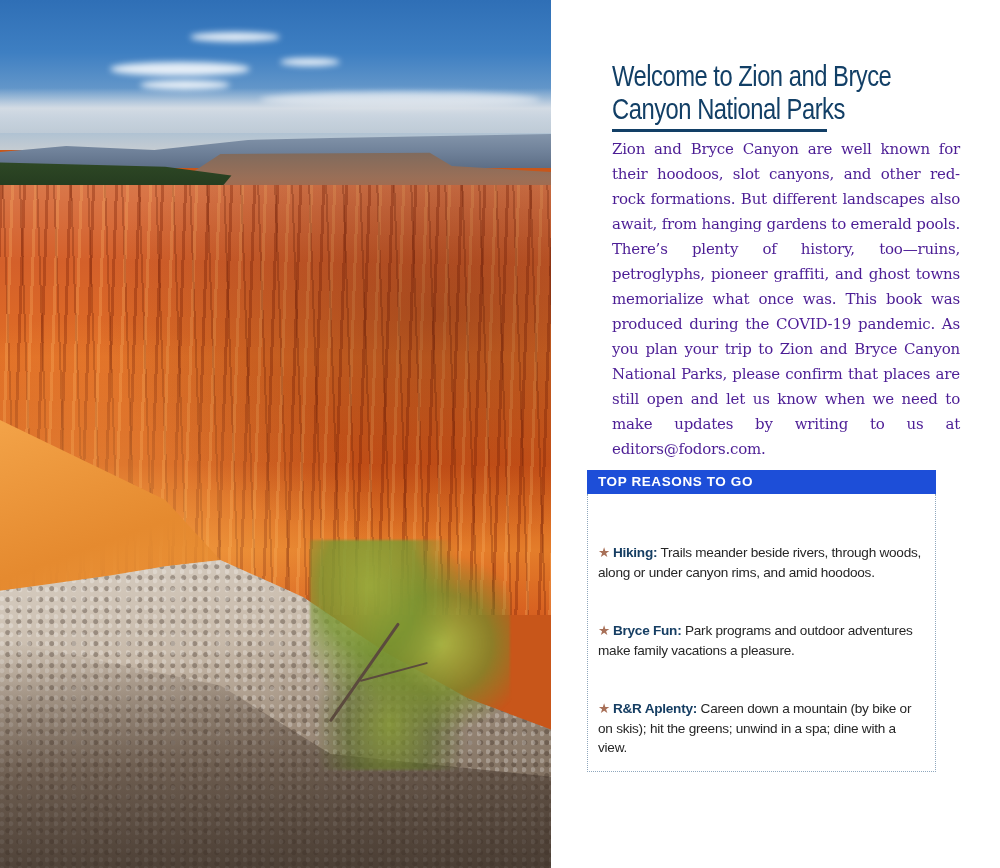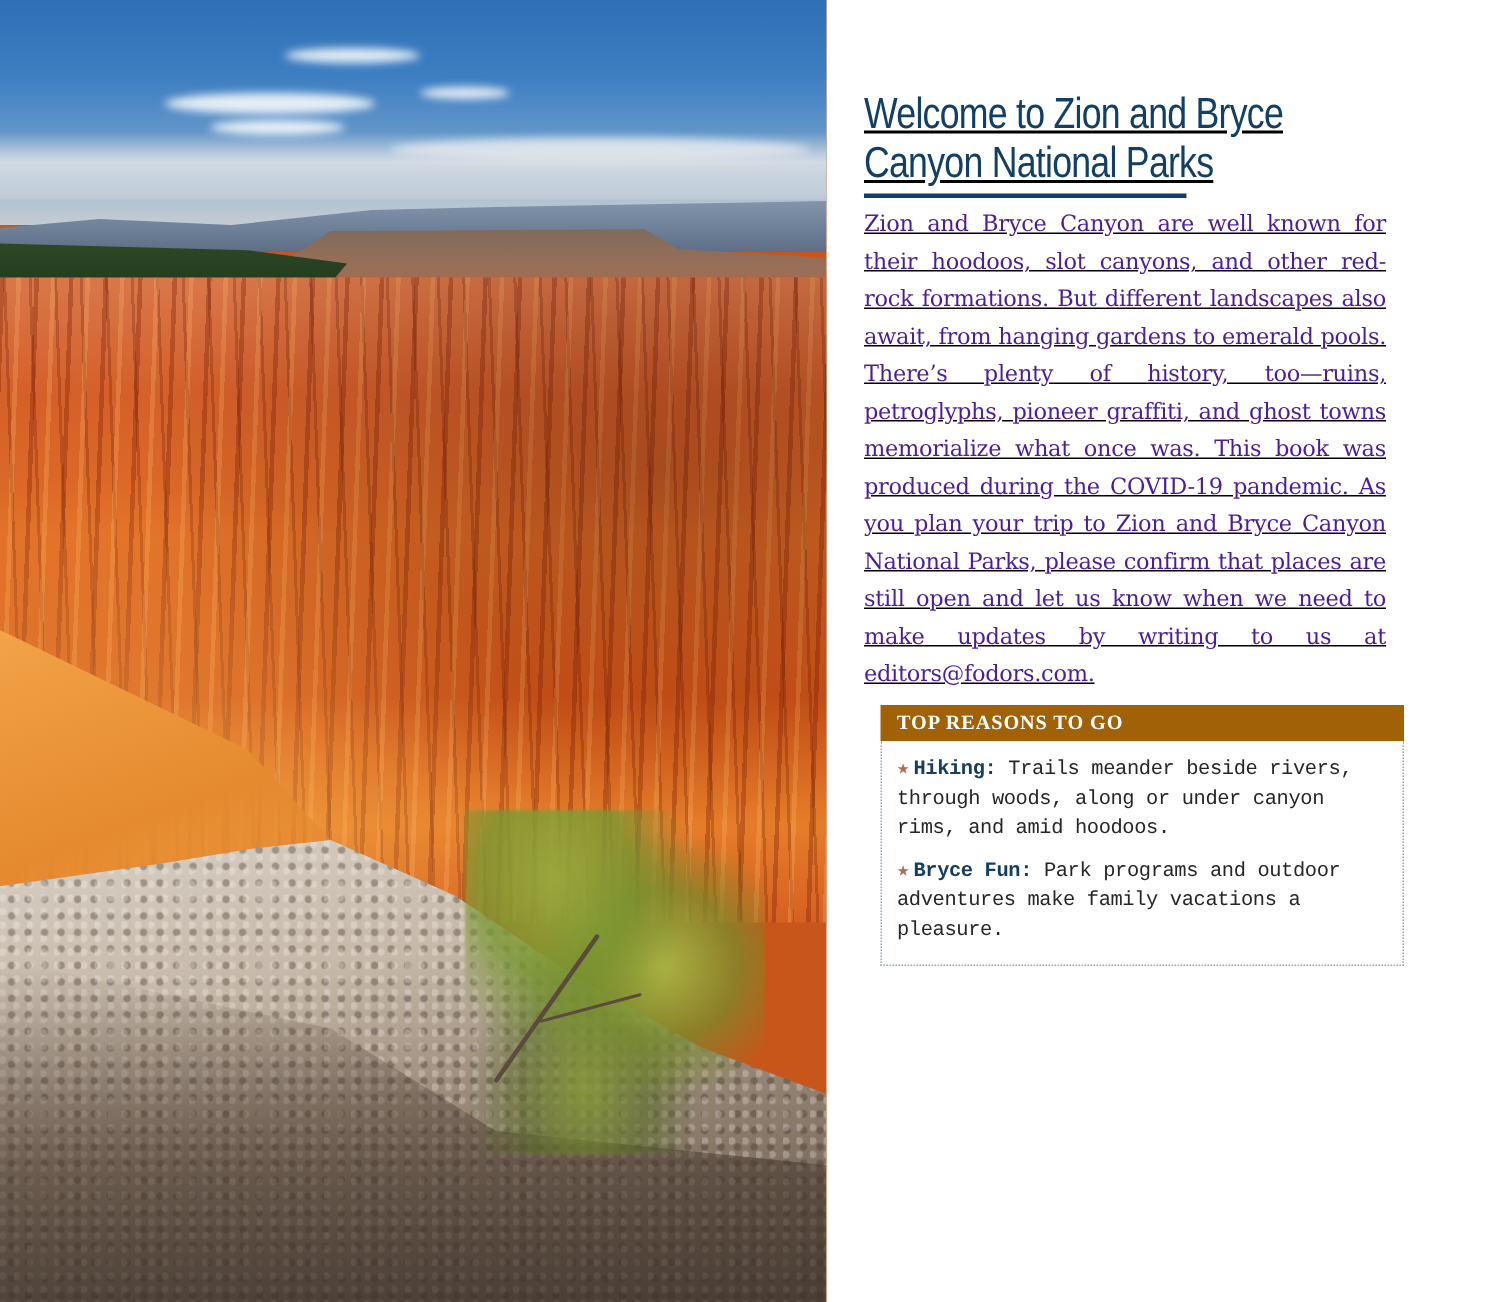--- a/index.html
+++ b/index.html
@@ -72,55 +72,55 @@
       radial-gradient(ellipse at 30% 20%, rgba(150,170,60,0.95) 0%, rgba(120,150,50,0.8) 25%, rgba(0,0,0,0) 45%),
       radial-gradient(ellipse at 65% 45%, rgba(170,185,70,0.95) 0%, rgba(120,140,45,0.75) 28%, rgba(0,0,0,0) 50%),
       radial-gradient(ellipse at 40% 80%, rgba(130,150,50,0.85) 0%, rgba(90,110,40,0.6) 25%, rgba(0,0,0,0) 45%);
     filter: blur(1px);
   }
   .branch {
     position: absolute; height: 3px; background: #5b4a3d; transform-origin: left center; border-radius: 2px;
   }
 
   
-  .content { position: absolute; left: 576px; top: 60px; width: 348px; text-decoration: underline; }
+  .content { position: absolute; left: 612px; top: 60px; width: 348px; }
   .page-title {
     font-family: "Liberation Sans", sans-serif;
     font-weight: 400; color: #123f66;
     font-size: 29px; line-height: 33px; letter-spacing: -0.6px;
     transform: scaleX(0.82); transform-origin: left top;
     width: 330px; white-space: nowrap;
   }
   .title-rule { width: 215px; height: 3px; background: #123f66; margin-top: 3px; }
   .intro {
     margin-top: 5px;
     color: #4c1d95;
     font-family: "DejaVu Serif", serif;
     font-size: 15px; line-height: 25px;
     text-align: justify; letter-spacing: -0.2px;
   }
 
   .reasons { position: absolute; left: 587px; top: 470px; width: 349px; }
   .reasons-header {
-    background: #a16207; color: #ffffff;
-    font-family: Liberation Serif, serif; font-weight: bold;
+    background: #1d4ed8; color: #ffffff;
+    font-family: Liberation Sans, sans-serif; font-weight: bold;
     font-size: 13.5px; letter-spacing: 0.6px;
     height: 24px; line-height: 24px; padding-left: 11px;
   }
   .reasons-body {
     border-left: 1.5px dotted #8fa7bd;
     border-right: 1.5px dotted #8fa7bd;
     border-bottom: 1.5px dotted #8fa7bd;
     padding: 10px 10px 13px 10px;
   }
   .reason {
     color: #262626;
-    font-family: Liberation Mono, monospace;
+    font-family: Liberation Sans, sans-serif;
     font-size: 13.6px; line-height: 19.5px;
-    margin-bottom: 9px; letter-spacing: -0.25px;
+    margin-bottom: 9px; letter-spacing: -0.25px; margin-top: 39px;
   }
   .reason:last-child { margin-bottom: 0; }
   .reason .star { color: #a87058; margin-right: 3px; }
   .reason .label { color: #163e63; font-weight: bold; }
 </style>
 </head>
 <body>
 
 <div class="photo">
   <div class="layer sky"></div>
@@ -154,14 +154,17 @@
 
 <div class="reasons">
   <div class="reasons-header">TOP REASONS TO GO</div>
   <div class="reasons-body">
     <p class="reason">
       <span class="star">★</span><span class="label">Hiking:</span><span> Trails meander beside rivers, through woods, along or under canyon rims, and amid hoodoos.</span>
     </p>
     <p class="reason">
       <span class="star">★</span><span class="label">Bryce Fun:</span><span> Park programs and outdoor adventures make family vacations a pleasure.</span>
     </p>
+    <p class="reason">
+      <span class="star">★</span><span class="label">R&amp;R Aplenty:</span><span> Careen down a mountain (by bike or on skis); hit the greens; unwind in a spa; dine with a view.</span>
+    </p>
   </div>
 </div>
 
 </body></html>

